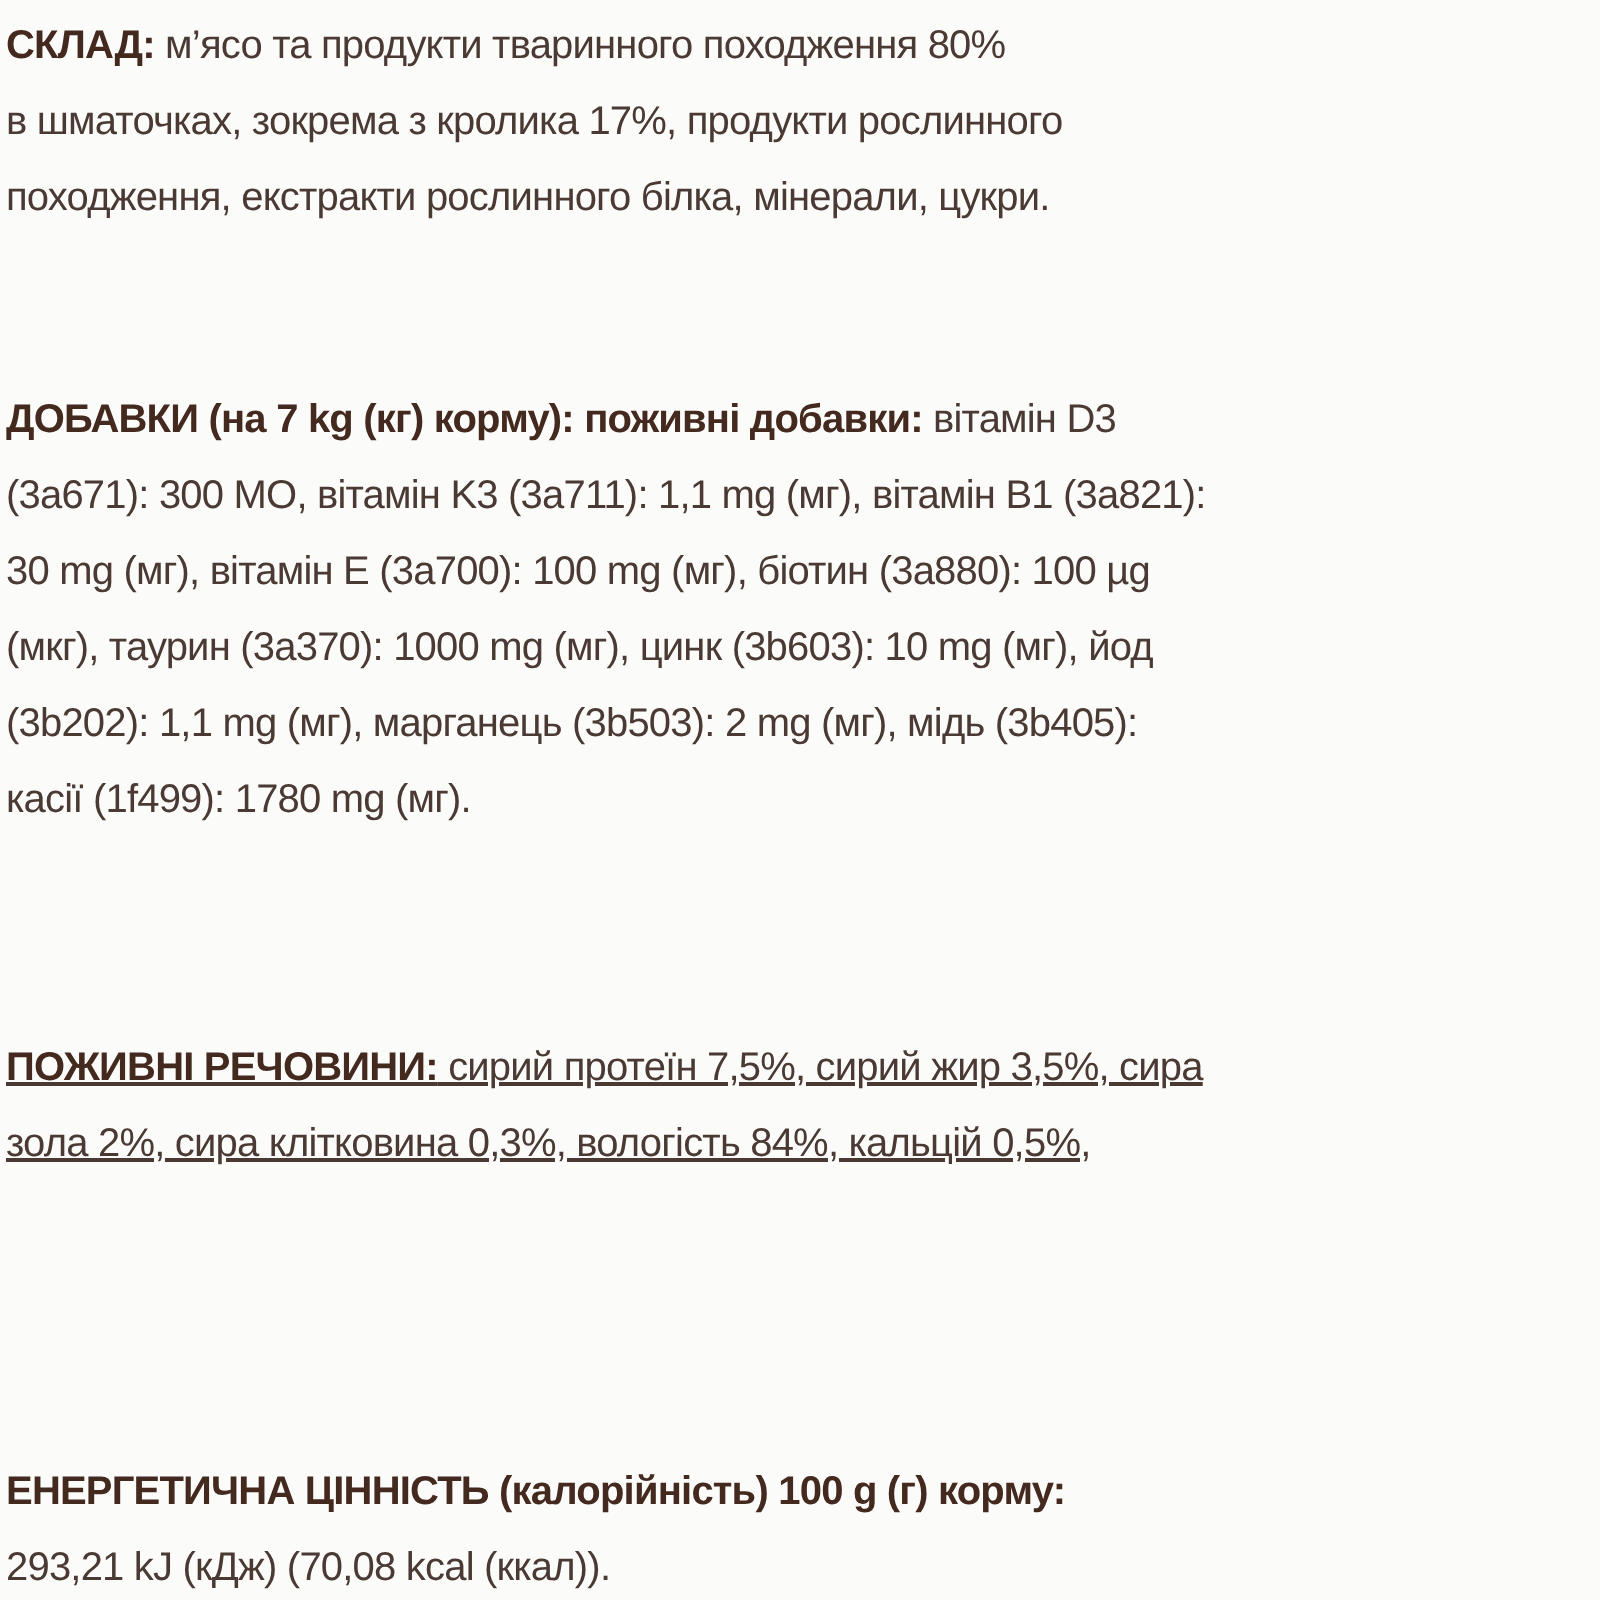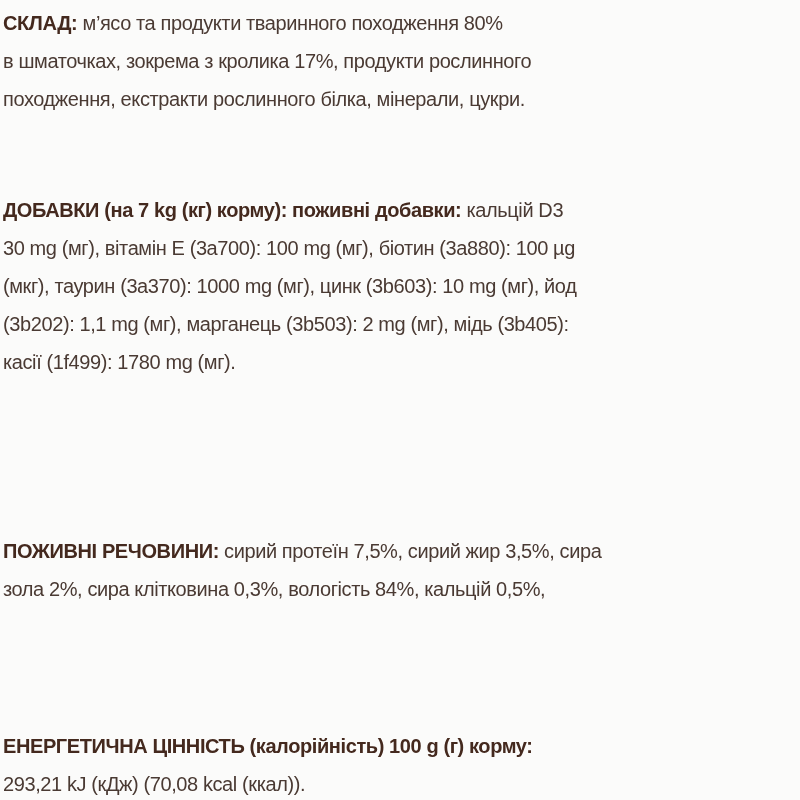--- a/index.html
+++ b/index.html
@@ -18,21 +18,21 @@
     width:800px;height:800px;
     font-family:"Liberation Sans", sans-serif;
     font-size:20px;
     line-height:38px;
     letter-spacing:-0.4px;
     color:var(--body-text);
   }
   .section{position:absolute;left:3px;right:0;}
   .s1{top:4px;}
   .s2{top:191px;}
-  .s3{top:532px;}
+  .s3{top:515px;text-decoration:underline;}
   .s4{top:727px;}
   .line{white-space:nowrap;overflow:hidden;}
   .b{font-weight:bold;color:var(--heading-text);}
 </style>
 </head>
 <body>
 
 <div class="label">
 
   <div class="section s1">
@@ -42,21 +42,24 @@
     <div class="line">
       <span>в шматочках, зокрема з кролика 17%, продукти рослинного</span>
     </div>
     <div class="line">
       <span>походження, екстракти рослинного білка, мінерали, цукри.</span>
     </div>
   </div>
 
   <div class="section s2">
     <div class="line">
-      <span class="b">ДОБАВКИ (на 7 kg (кг) корму): поживні добавки:</span><span> кальцій D3</span>
+      <span class="b">ДОБАВКИ (на 7 kg (кг) корму): поживні добавки:</span><span> вітамін D3</span>
+    </div>
+    <div class="line">
+      <span>(3а671): 300 МО, вітамін K3 (3а711): 1,1 mg (мг), вітамін B1 (3а821):</span>
     </div>
     <div class="line">
       <span>30 mg (мг), вітамін E (3а700): 100 mg (мг), біотин (3а880): 100 µg</span>
     </div>
     <div class="line">
       <span>(мкг), таурин (3а370): 1000 mg (мг), цинк (3b603): 10 mg (мг), йод</span>
     </div>
     <div class="line">
       <span>(3b202): 1,1 mg (мг), марганець (3b503): 2 mg (мг), мідь (3b405):</span>
     </div>

